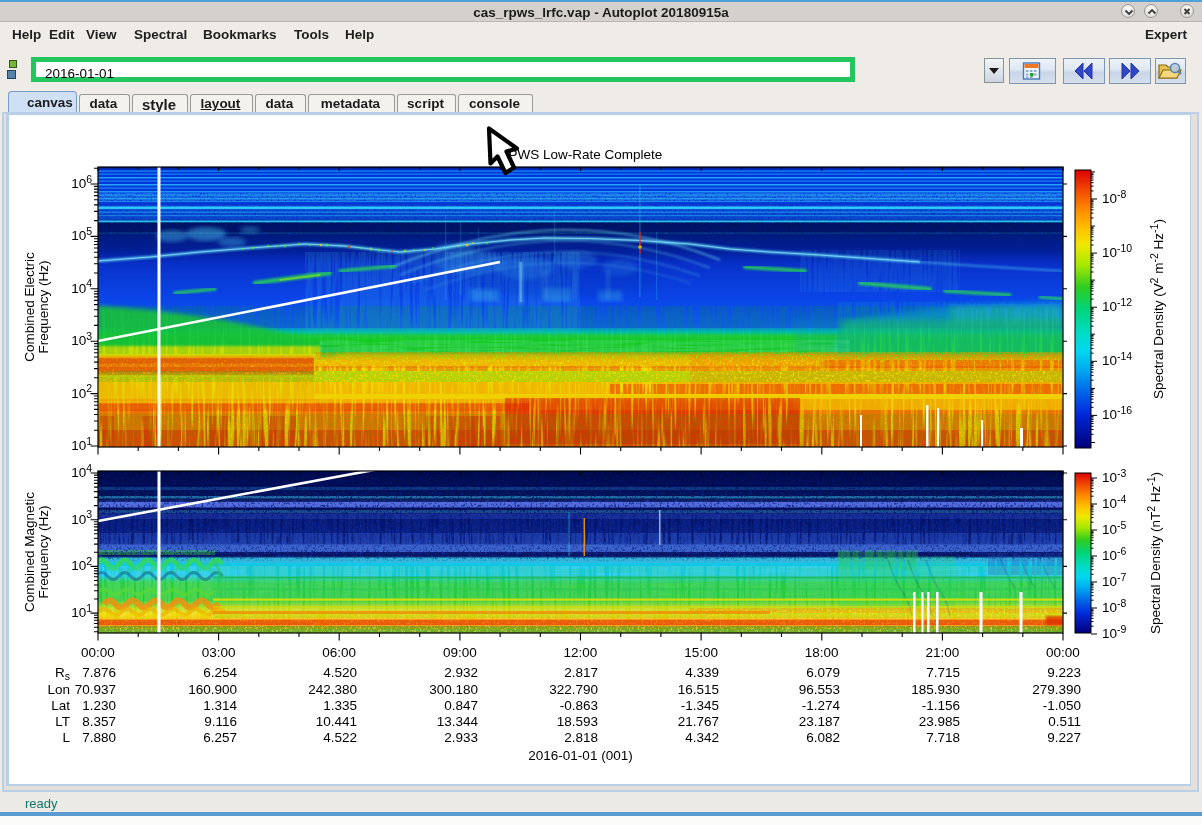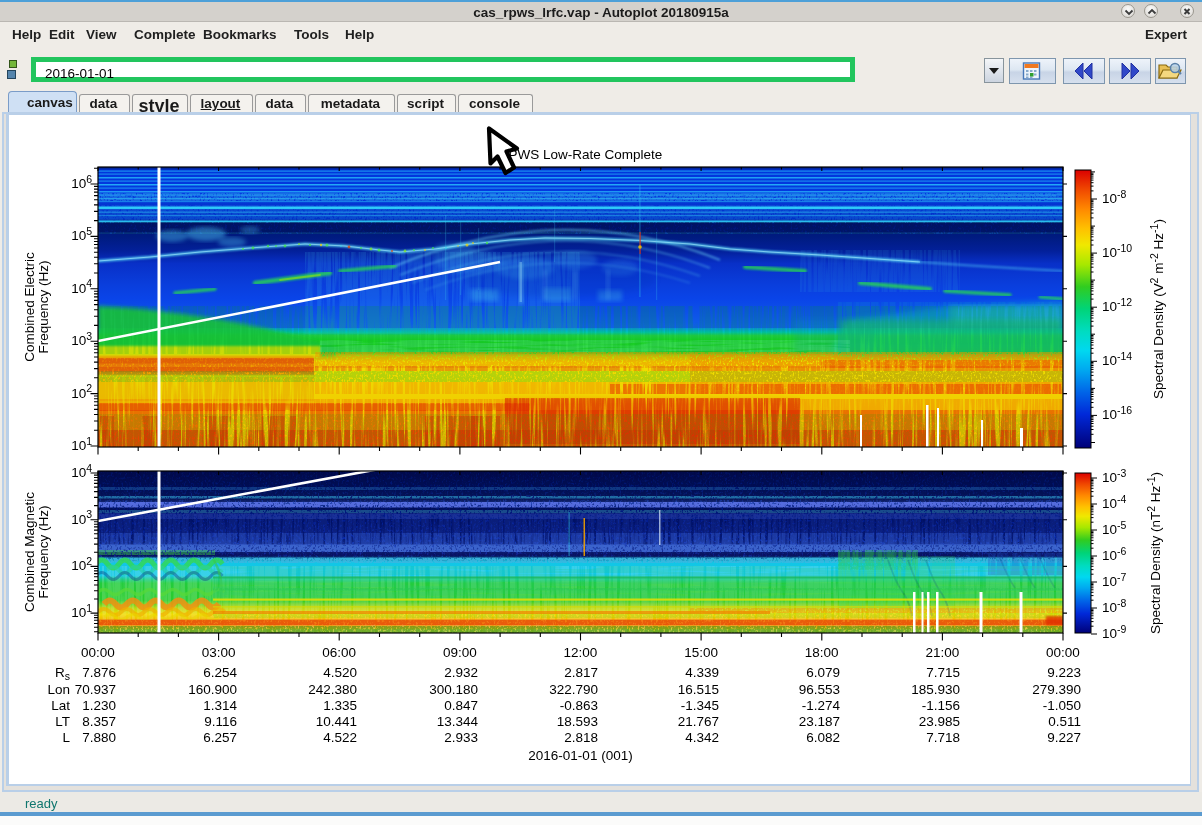--- a/index.html
+++ b/index.html
@@ -14,21 +14,21 @@
 <div class="abs" style="left:1180px;top:4px;width:14px;height:14px;border-radius:50%;background:radial-gradient(circle at 50% 35%,#fbfbfa,#d8d5d0);border:1px solid #9a978f;"></div>
 <svg class="abs" style="left:1121px;top:4px;" width="76" height="16" viewBox="0 0 76 16">
  <path d="M4.5,6.5 L8,10 L11.5,6.5" fill="none" stroke="#3c3c3c" stroke-width="1.8"></path>
  <path d="M27.5,9.5 L31,6 L34.5,9.5" fill="none" stroke="#3c3c3c" stroke-width="1.8"></path>
  <path d="M63.5,5 L68.5,10 M68.5,5 L63.5,10" fill="none" stroke="#3c3c3c" stroke-width="2"></path>
 </svg>
 <div class="abs" style="left:0;top:23px;width:1202px;height:23px;background:#efece7;"></div>
 <div class="mi" style="left:12px;">Help</div>
 <div class="mi" style="left:49px;">Edit</div>
 <div class="mi" style="left:86px;">View</div>
-<div class="mi" style="left:134px;">Complete</div>
+<div class="mi" style="left:134px;">Spectral</div>
 <div class="mi" style="left:203px;">Bookmarks</div>
 <div class="mi" style="left:294px;">Tools</div>
 <div class="mi" style="left:345px;">Help</div>
 <div class="mi" style="left:1145px;">Expert</div>
 <div class="abs" style="left:0;top:46px;width:1202px;height:44px;background:#efece7;"></div>
 <div class="abs" style="left:9px;top:60px;width:8px;height:8px;background:#74b73a;border:1px solid #33551a;"></div>
 <div class="abs" style="left:7px;top:70px;width:9px;height:9px;background:#5585ad;border:1px solid #24455d;"></div>
 <div class="abs" style="left:31px;top:57px;width:824px;height:25px;background:#fff;border:5px solid #22c55e;font-size:13.5px;color:#000;padding:4px 0 0 9px;">2016-01-01</div>
 <div class="abs" style="left:984px;top:58px;width:20px;height:25px;background:linear-gradient(#f4f6f8,#ccd4e0);border:1px solid #88949c;"></div>
 <svg class="abs" style="left:984px;top:58px;" width="20" height="25" viewBox="0 0 20 25">
@@ -63,21 +63,21 @@
 <path d="M1,17 L5,9 L23,9 L19,17 Z" fill="#f4d880" stroke="#8a6a10" stroke-width="1.2"></path>
 <circle cx="17" cy="7" r="4.5" fill="#b8d4ea" fill-opacity="0.85" stroke="#5a80a8" stroke-width="1.5"></circle>
 <line x1="20" y1="10" x2="23" y2="13" stroke="#5a80a8" stroke-width="2"></line>
 </svg>
 <div class="abs" style="left:0;top:90px;width:1202px;height:23px;background:#efece7;"></div>
 <div class="abs" style="left:8px;top:91px;width:69px;height:22px;background:#cfe0f4;border:1.5px solid #7a9cc8;border-bottom:none;border-radius:4px 4px 0 0;"></div>
 <div class="abs" style="left:8px;top:95px;width:84px;text-align:center;font-size:13.5px;font-weight:bold;color:#1a1a1a;">canvas</div>
 <div class="abs" style="left:79px;top:94px;width:51px;height:19px;background:#f4f2ee;border:1px solid #9a9a9a;border-bottom:none;border-radius:3px 3px 0 0;"></div>
 <div class="abs" style="left:77px;top:96px;width:53px;text-align:center;font-size:13.5px;font-weight:bold;color:#1a1a1a;">data</div>
 <div class="abs" style="left:132px;top:94px;width:56px;height:19px;background:#f4f2ee;border:1px solid #9a9a9a;border-bottom:none;border-radius:3px 3px 0 0;"></div>
-<div class="abs" style="left:130px;top:96px;width:58px;text-align:center;font-size:18px;font-weight:bold;color:#1a1a1a;">style</div>
+<div class="abs" style="left:130px;top:96px;width:58px;text-align:center;font-size:15px;font-weight:bold;color:#1a1a1a;">style</div>
 <div class="abs" style="left:190px;top:94px;width:63px;height:19px;background:#f4f2ee;border:1px solid #9a9a9a;border-bottom:none;border-radius:3px 3px 0 0;"></div>
 <div class="abs" style="left:188px;top:96px;width:65px;text-align:center;font-size:13.5px;font-weight:bold;color:#1a1a1a;text-decoration:underline;">layout</div>
 <div class="abs" style="left:255px;top:94px;width:51px;height:19px;background:#f4f2ee;border:1px solid #9a9a9a;border-bottom:none;border-radius:3px 3px 0 0;"></div>
 <div class="abs" style="left:253px;top:96px;width:53px;text-align:center;font-size:13.5px;font-weight:bold;color:#1a1a1a;">data</div>
 <div class="abs" style="left:308px;top:94px;width:87px;height:19px;background:#f4f2ee;border:1px solid #9a9a9a;border-bottom:none;border-radius:3px 3px 0 0;"></div>
 <div class="abs" style="left:306px;top:96px;width:89px;text-align:center;font-size:13.5px;font-weight:bold;color:#1a1a1a;">metadata</div>
 <div class="abs" style="left:397px;top:94px;width:59px;height:19px;background:#f4f2ee;border:1px solid #9a9a9a;border-bottom:none;border-radius:3px 3px 0 0;"></div>
 <div class="abs" style="left:395px;top:96px;width:61px;text-align:center;font-size:13.5px;font-weight:bold;color:#1a1a1a;">script</div>
 <div class="abs" style="left:458px;top:94px;width:75px;height:19px;background:#f4f2ee;border:1px solid #9a9a9a;border-bottom:none;border-radius:3px 3px 0 0;"></div>
 <div class="abs" style="left:456px;top:96px;width:77px;text-align:center;font-size:13.5px;font-weight:bold;color:#1a1a1a;">console</div>

